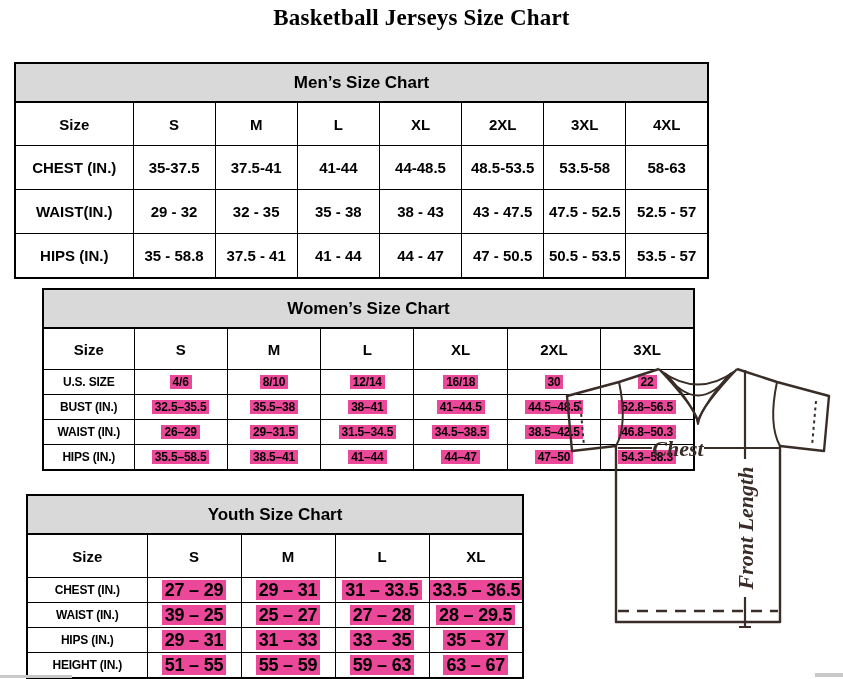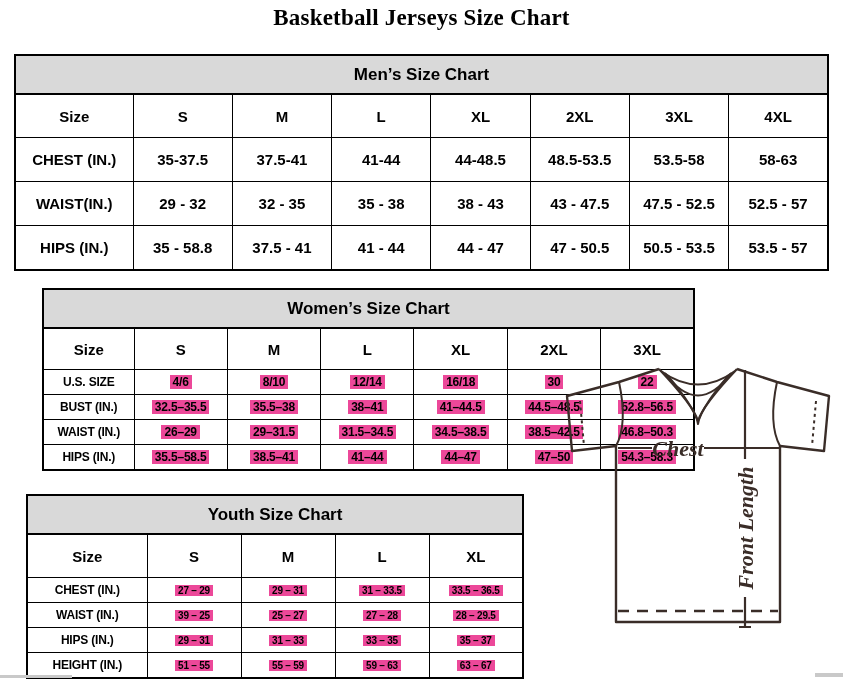--- a/index.html
+++ b/index.html
@@ -12,21 +12,21 @@
     overflow:hidden;
   }
   .page-title{
     position:absolute;top:5px;left:0;width:100%;
     text-align:center;
     font-size:23px;font-weight:bold;
     letter-spacing:.2px;
     font-family:Liberation Serif, serif;
   }
   .tbl-host{position:absolute;}
-  #mens{left:14px;top:54px;width:815px;}
+  #mens{left:14px;top:62px;width:695px;}
   #womens{left:14px;top:288px;width:653px;margin-left:28px;}
   #youth{left:26px;top:494px;width:498px;}
 
   table.tbl{
     width:100%;
     border-collapse:collapse;
     table-layout:fixed;
     border:2px solid #000;
   }
   table.tbl th,table.tbl td{
@@ -47,21 +47,21 @@
   
   #mens .col-h{height:42px;font-size:15px;}
   #mens td,#mens .row-label{height:43px;font-size:15px;}
   #mens .hl{background:none;padding:0;}
   
   #womens .col-h{height:40px;font-size:15px;}
   #womens td,#womens .row-label{height:24px;font-size:12px;letter-spacing:-.2px;}
   #womens .row-label{font-size:12px;}
   
   #youth .col-h{height:42px;font-size:15px;}
-  #youth td,#youth .row-label{height:24px;font-size:10px;letter-spacing:-.2px;}
+  #youth td,#youth .row-label{height:24px;font-size:18px;letter-spacing:-.2px;}
   #youth .row-label{font-size:12px;}
   
   .compact .hl{background:#ec4899;padding:0 3px;}
 
   .jersey-wrap{
     position:absolute;left:555px;top:360px;width:288px;height:319px;
   }
   .jersey-wrap svg{display:block;}
   .diagram-text{
     font-family:"Liberation Serif",serif;

